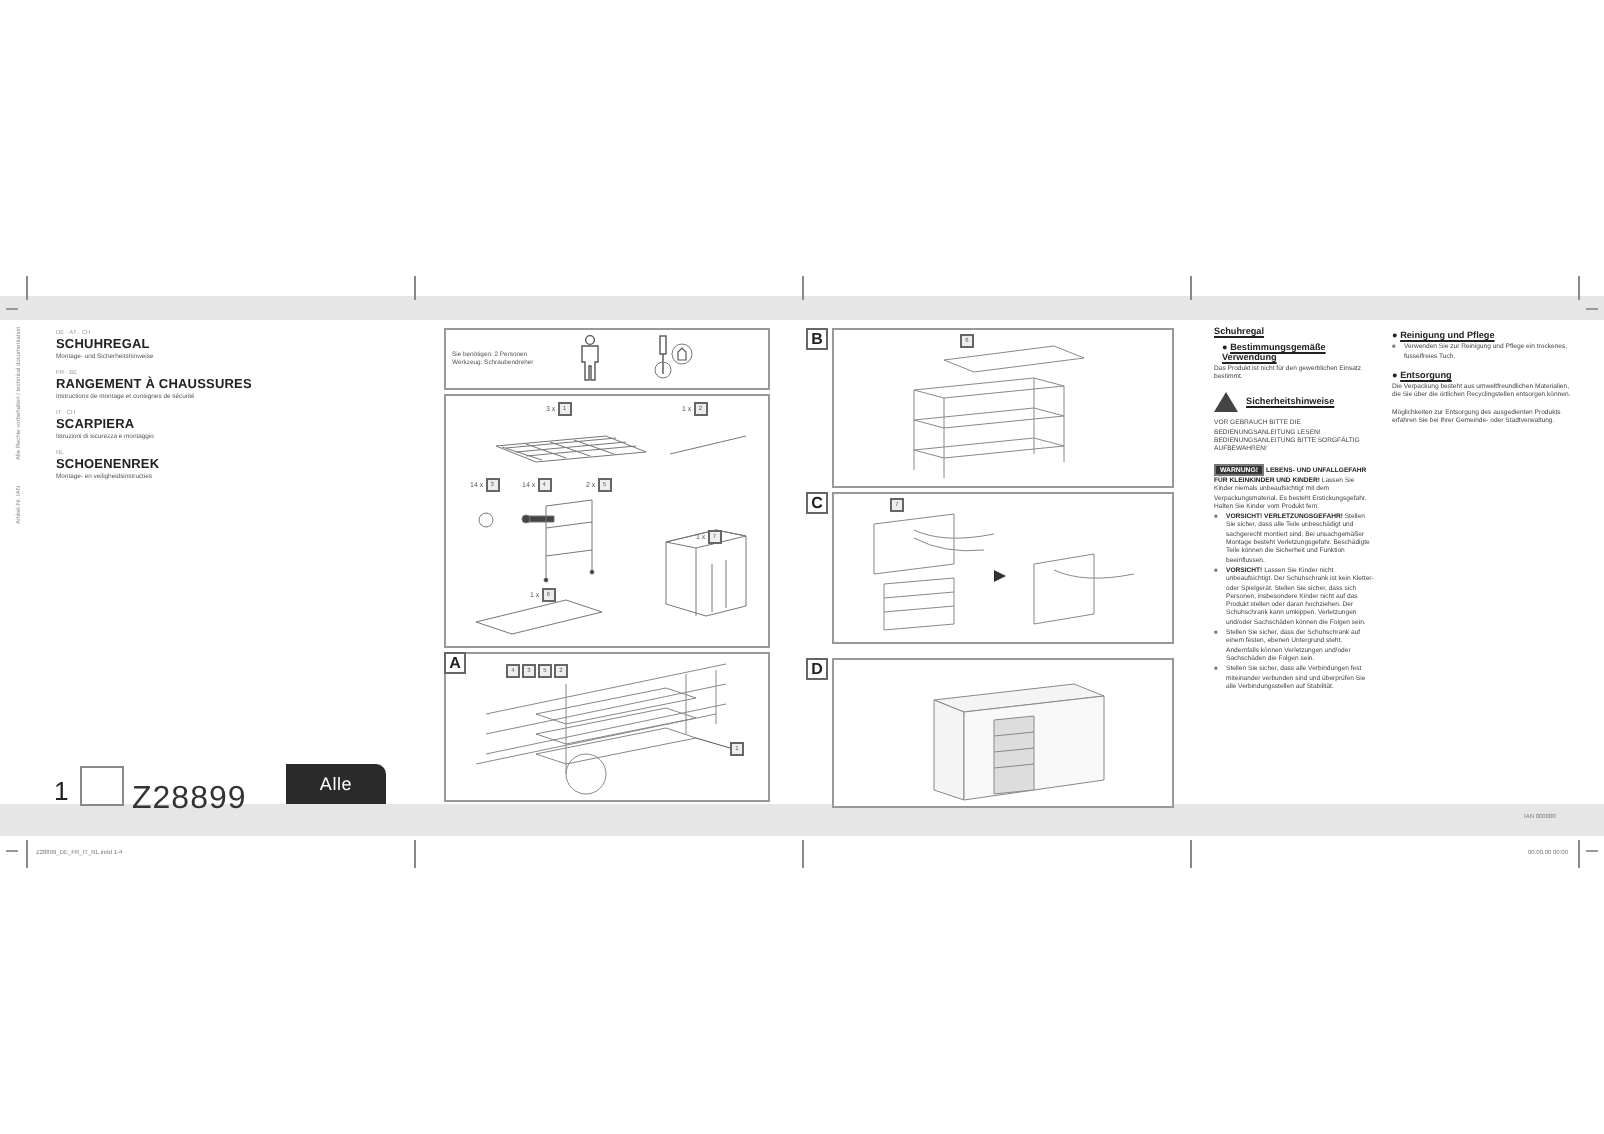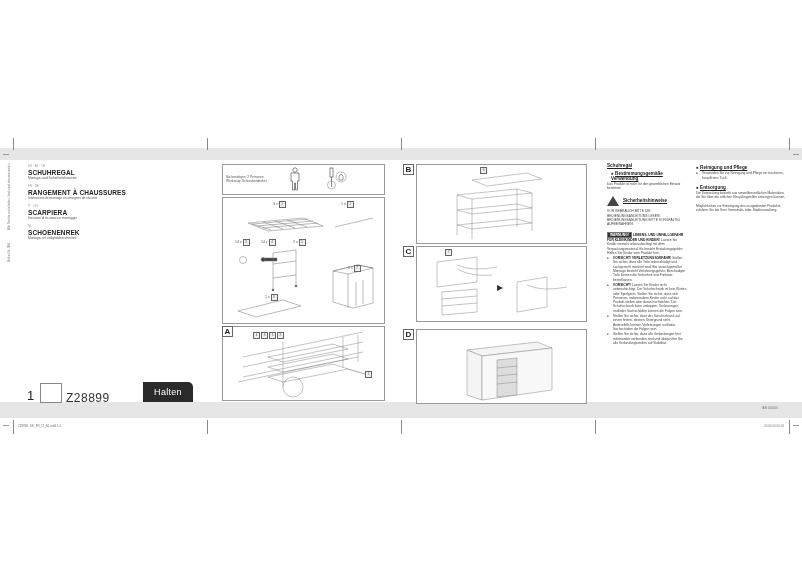--- a/index.html
+++ b/index.html
@@ -11,21 +11,21 @@
   .cropdash{position:absolute;height:1px;width:6px;background:#999;}
   .foot{position:absolute;font-size:3px;color:#777;white-space:nowrap;}
   .sidetxt{position:absolute;font-size:3px;color:#888;transform:rotate(-90deg);transform-origin:left top;white-space:nowrap;}
   
   .cover{position:absolute;left:20px;top:160px;width:180px;height:250px;}
   .lang{font-size:3px;color:#999;margin-top:2px;}
   .ttl{font-weight:bold;font-size:6.5px;color:#222;letter-spacing:0.1px;margin-top:1px;}
   .sub{font-size:3.2px;color:#555;margin-bottom:4px;}
   .num{position:absolute;left:27px;top:388px;font-size:13px;color:#222;}
   .box{position:absolute;left:40px;top:383px;width:20px;height:18px;border:1px solid #888;background:#fff;}
-  .code{position:absolute;left:66px;top:391px;font-size:12px;color:#333;letter-spacing:0.5px;}
+  .code{position:absolute;left:66px;top:391px;font-size:16px;color:#333;letter-spacing:0.5px;}
   .logo{position:absolute;left:143px;top:382px;width:50px;height:20px;background:#2a2a2a;border-top-right-radius:5px;color:#fff;font-size:9px;display:flex;align-items:center;justify-content:center;letter-spacing:0.3px;}
   
   .panel{position:absolute;border:1px solid #999;background:#fff;}
   .lbl{position:absolute;width:9px;height:9px;border:1px solid #666;font-size:8px;font-weight:bold;line-height:9px;text-align:center;background:#fff;}
   .tag{position:absolute;font-size:3.5px;color:#555;}
   .tbox{display:inline-block;width:5px;height:5px;border:0.6px solid #666;font-size:3px;text-align:center;line-height:5px;background:#eee;vertical-align:middle;}
   .note{position:absolute;font-size:3.2px;color:#555;line-height:4px;}
   
   .col{position:absolute;font-size:3.3px;line-height:4.3px;color:#444;}
   .h{font-weight:bold;font-size:4.6px;color:#222;text-decoration:underline;margin:2px 0 3px 0;}
@@ -78,21 +78,21 @@
     <div class="ttl">SCARPIERA</div>
     <div class="sub">Istruzioni di sicurezza e montaggio</div>
     <div class="lang">NL</div>
     <div class="ttl">SCHOENENREK</div>
     <div class="sub">Montage- en veiligheidsinstructies</div>
   </div>
 </div>
 <div class="num">1</div>
 <div class="box"></div>
 <div class="code">Z28899</div>
-<div class="logo">Halten</div>
+<div class="logo">Alle</div>
 
 <div class="panel" style="left:222px;top:164px;width:161px;height:29px;">
   <div class="note" style="left:3px;top:10px;">Sie benötigen: 2 Personen</div>
   <div class="note" style="left:3px;top:14px;">Werkzeug: Schraubendreher</div>
   <svg style="left:65px;top:2px;" width="14" height="24" viewBox="0 0 14 24">
     <circle cx="7" cy="3" r="2.2" fill="none" stroke="#555" stroke-width="0.7"></circle>
     <path d="M3 6h8v8h-1.5v9h-2v-7h-1v7h-2v-9H3z" fill="none" stroke="#555" stroke-width="0.7"></path>
   </svg>
   <svg style="left:103px;top:2px;" width="24" height="24" viewBox="0 0 24 24">
     <rect x="4" y="1" width="3" height="9" fill="none" stroke="#555" stroke-width="0.7"></rect>

